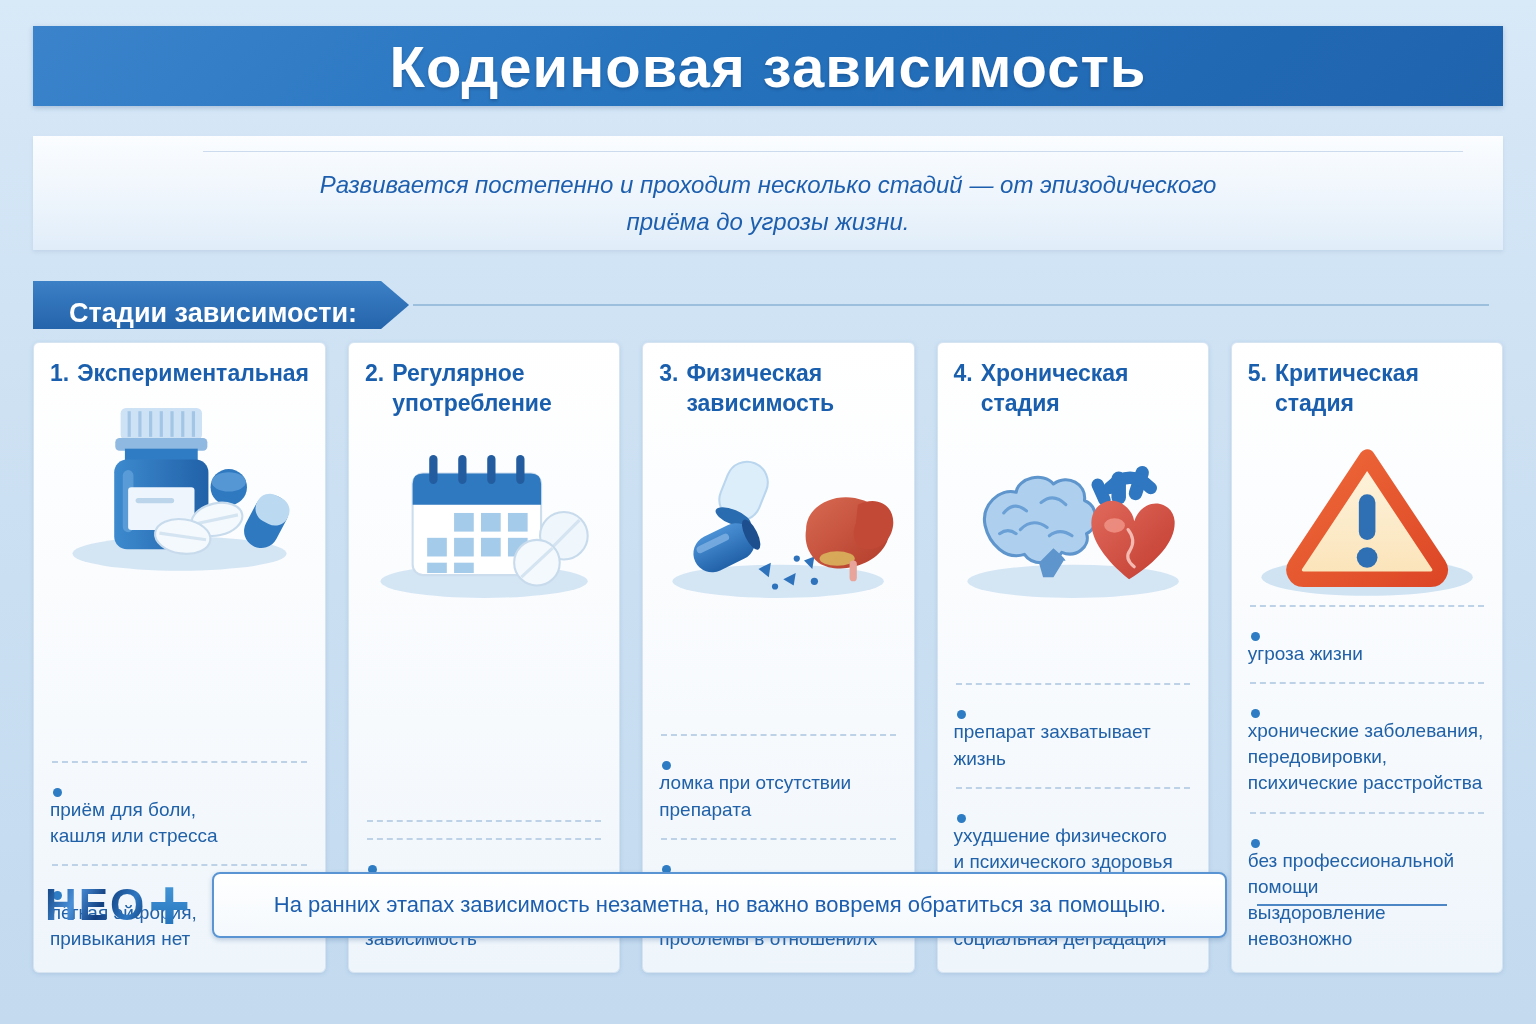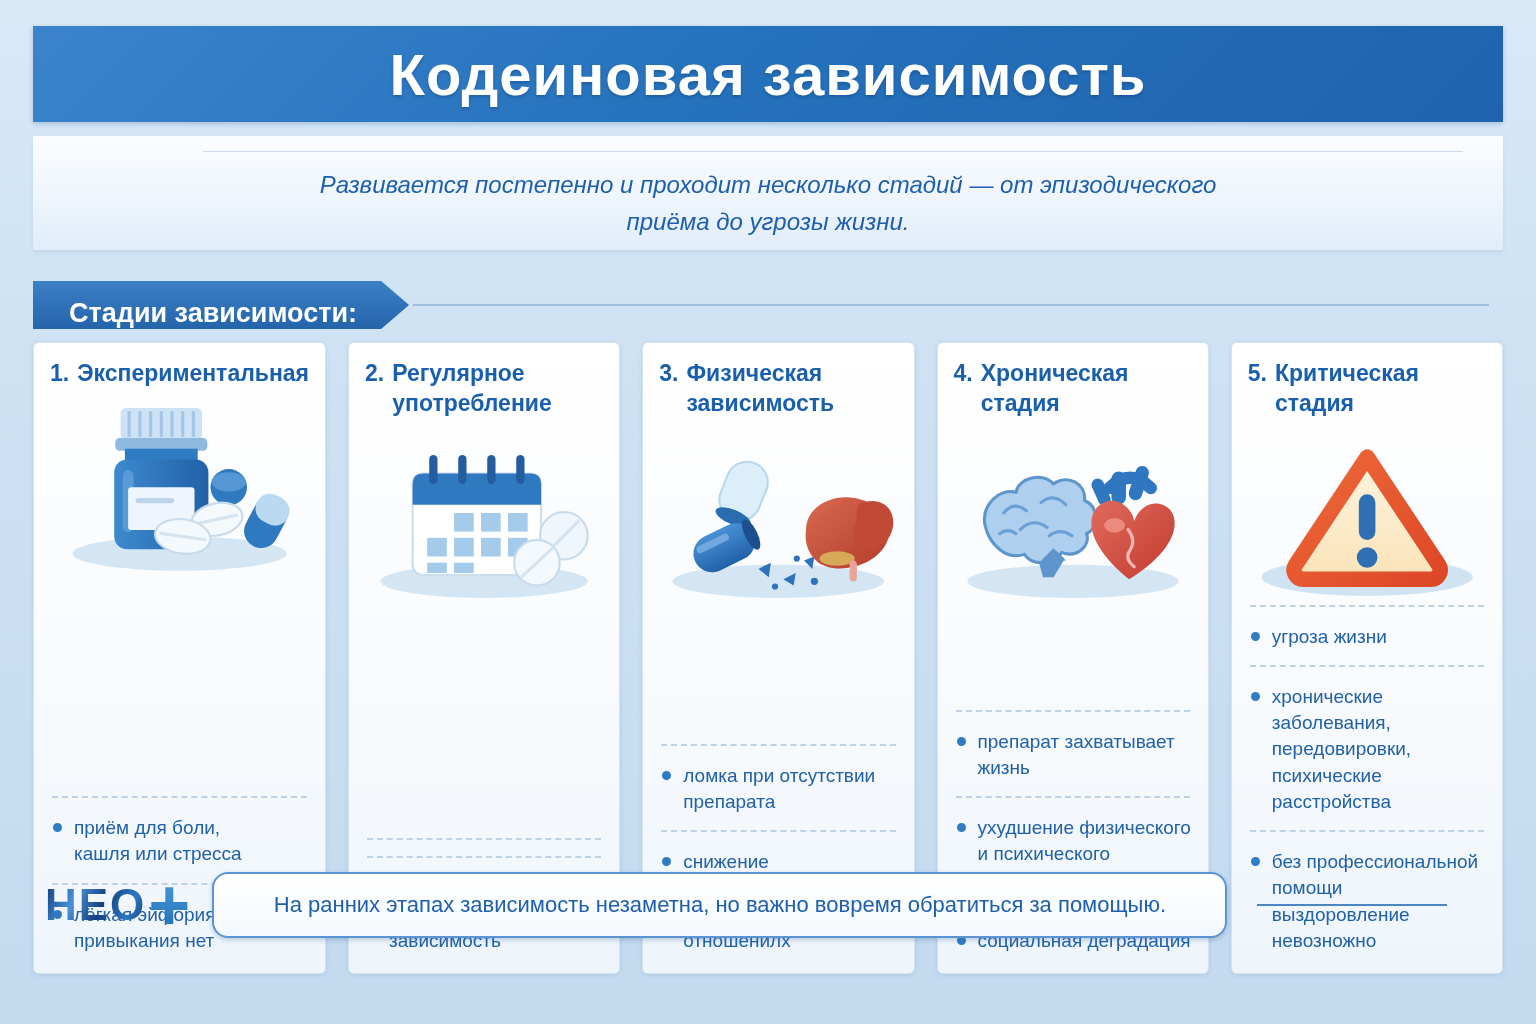--- a/index.html
+++ b/index.html
@@ -4,21 +4,21 @@
 <style>
   * { margin:0; padding:0; box-sizing:border-box; }
   html,body { background:#b9d4ec; }
   .poster {
     position:relative; width:1536px; height:1024px; overflow:hidden;
     background:linear-gradient(180deg,#d8e9f8 0%, #cde1f3 40%, #c3daef 100%);
     font-family:"Liberation Sans", sans-serif;
   }
   
   .header {
-    position:absolute; left:33px; top:26px; width:1470px; height:96px;
+    position:absolute; left:33px; top:26px; width:1470px; height:80px;
     background:linear-gradient(135deg,#3b84cc 0%, #2572bd 45%, #1f63ad 100%);
     display:flex; align-items:center; justify-content:center;
     box-shadow:0 2px 5px rgba(40,80,130,.25);
   }
   .header-title {
     color:#ffffff; font-size:58px; font-weight:bold; letter-spacing:1px;
     text-shadow:0 2px 3px rgba(0,30,70,.25);
   }
   
   .subtitle-panel {
@@ -61,21 +61,21 @@
   .card-title { display:flex; color:#1a5fad; font-weight:bold; font-size:23px; line-height:1.3; }
   .card-num { margin-right:8px; flex:none; }
   .card-title-text { white-space:pre-line; }
   .illustration {
     height:182px; position:relative; margin-top:4px;
     display:flex; align-items:center; justify-content:center;
   }
   .illustration svg { width:100%; height:100%; }
   .dashed { border-top:2px dashed #bdd2e6; margin:8px 2px; }
   .dashed.first { margin-top:auto; }
-  .bullet { display:flex; padding:9px 0 7px; }
+  .bullet { display:flex; padding:9px 0 7px;flex-direction:column; }
   .bullet-dot {
     flex:none; width:9px; height:9px; border-radius:50%;
     background:#2e7cc3; margin:8px 12px 0 3px;
   }
   .bullet-text { color:#2061a8; font-size:19px; line-height:1.38; white-space:pre-line; }
   
   .footer {
     position:absolute; left:45px; top:866px; width:1460px; height:78px;
     display:flex; align-items:center;
   }
@@ -86,21 +86,21 @@
     -webkit-background-clip:text; background-clip:text; color:transparent;
   }
   .logo-plus {
     font-size:72px; font-weight:bold; margin-left:2px;
     background:linear-gradient(180deg,#51a2e2,#1767b1);
     -webkit-background-clip:text; background-clip:text; color:transparent;
   }
   .note-box {
     margin-left:22px; width:1015px; height:66px;
     background:linear-gradient(180deg,#ffffff,#f4f9fd);
-    border:2px solid #5a94d2; border-radius:16px;
+    border:2px solid #5a94d2; border-radius:8px;
     box-shadow:0 2px 5px rgba(60,100,150,.3);
     display:flex; align-items:center; justify-content:center;
   }
   .note-text { color:#1d5fae; font-size:22px; }
   .footer-line { width:190px; height:2px; background:#4d86c4; margin-left:30px; }
 </style>
 </head>
 <body>
 
 <div class="poster">

